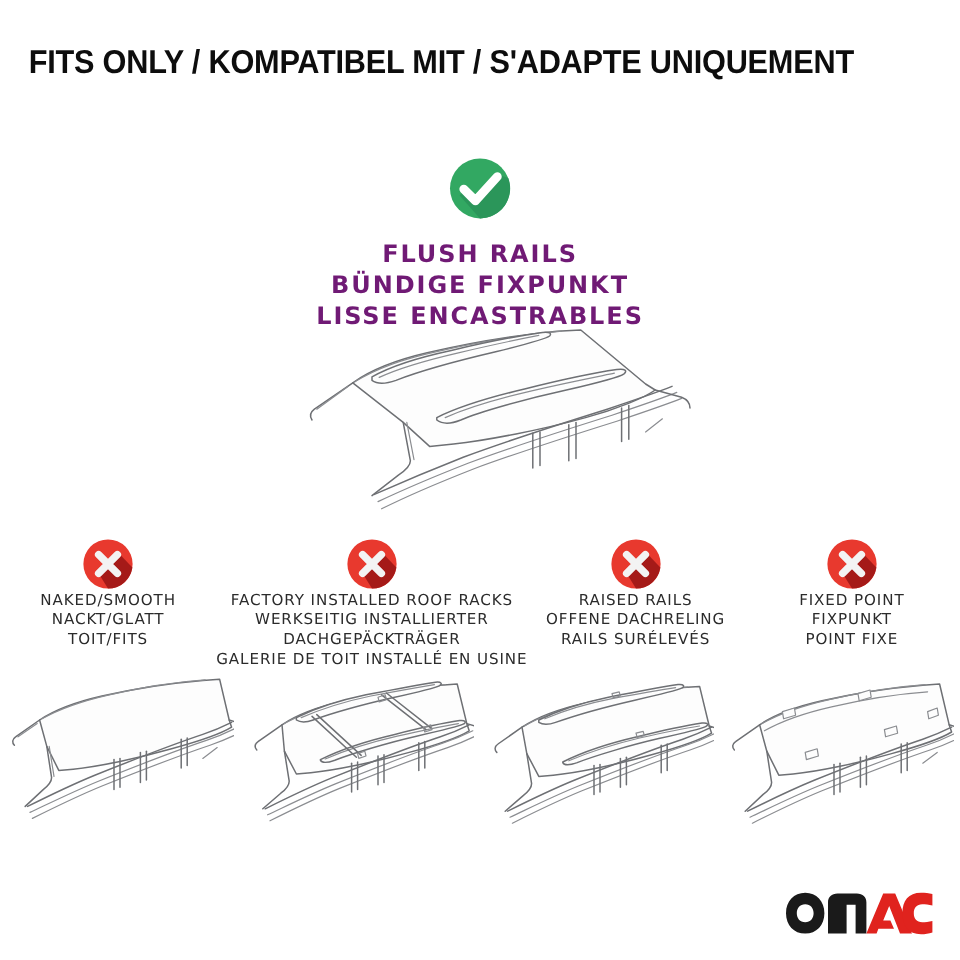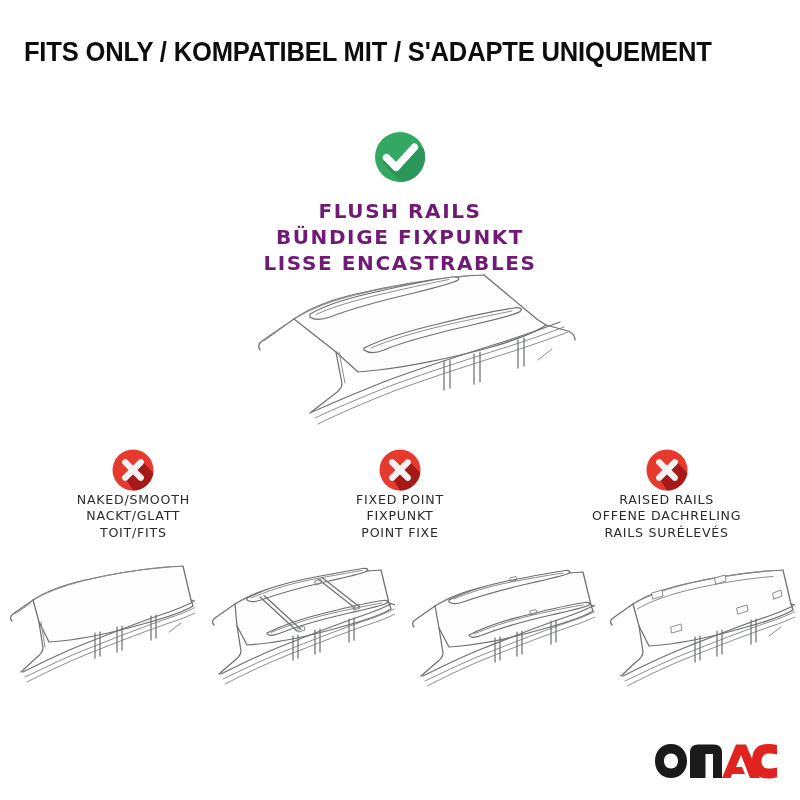--- a/index.html
+++ b/index.html
@@ -207,44 +207,57 @@
       <path d="M22 42.5A20.5 20.5 0 0 0 42.3 25 L31 13 L22 19 L13 28 Z" fill="#A51A18"></path>
       <path d="M14.2 14.2 L29.8 29.8 M29.8 14.2 L14.2 29.8" stroke="#F3F3F3" stroke-width="6.2" stroke-linecap="round"></path>
     </svg>
     <div class="col-labels">
       <span class="ln">NAKED/SMOOTH</span>
       <span class="ln">NACKT/GLATT</span>
       <span class="ln">TOIT/FITS</span>
     </div>
   </div>
 
-
   <div class="col">
     <svg class="badge-x" viewBox="0 0 44 44">
       <circle cx="22" cy="22" r="20.5" fill="#E8392E"></circle>
       <path d="M22 42.5A20.5 20.5 0 0 0 42.3 25 L31 13 L22 19 L13 28 Z" fill="#A51A18"></path>
       <path d="M14.2 14.2 L29.8 29.8 M29.8 14.2 L14.2 29.8" stroke="#F3F3F3" stroke-width="6.2" stroke-linecap="round"></path>
     </svg>
     <div class="col-labels">
-      <span class="ln">FIXED POINT</span>
-      <span class="ln">FIXPUNKT</span>
-      <span class="ln">POINT FIXE</span>
+      <span class="ln">FACTORY INSTALLED ROOF RACKS</span>
+      <span class="ln">WERKSEITIG INSTALLIERTER</span>
+      <span class="ln">DACHGEPÄCKTRÄGER</span>
+      <span class="ln">GALERIE DE TOIT INSTALLÉ EN USINE</span>
     </div>
   </div>
 
   <div class="col">
     <svg class="badge-x" viewBox="0 0 44 44">
       <circle cx="22" cy="22" r="20.5" fill="#E8392E"></circle>
       <path d="M22 42.5A20.5 20.5 0 0 0 42.3 25 L31 13 L22 19 L13 28 Z" fill="#A51A18"></path>
       <path d="M14.2 14.2 L29.8 29.8 M29.8 14.2 L14.2 29.8" stroke="#F3F3F3" stroke-width="6.2" stroke-linecap="round"></path>
     </svg>
     <div class="col-labels">
       <span class="ln">RAISED RAILS</span>
       <span class="ln">OFFENE DACHRELING</span>
       <span class="ln">RAILS SURÉLEVÉS</span>
+    </div>
+  </div>
+
+  <div class="col">
+    <svg class="badge-x" viewBox="0 0 44 44">
+      <circle cx="22" cy="22" r="20.5" fill="#E8392E"></circle>
+      <path d="M22 42.5A20.5 20.5 0 0 0 42.3 25 L31 13 L22 19 L13 28 Z" fill="#A51A18"></path>
+      <path d="M14.2 14.2 L29.8 29.8 M29.8 14.2 L14.2 29.8" stroke="#F3F3F3" stroke-width="6.2" stroke-linecap="round"></path>
+    </svg>
+    <div class="col-labels">
+      <span class="ln">FIXED POINT</span>
+      <span class="ln">FIXPUNKT</span>
+      <span class="ln">POINT FIXE</span>
     </div>
   </div>
 </div>
 
 <div class="art-row">
 
   <div class="art-cell">
     <svg width="190" height="140" viewBox="0 0 190 140">
       <path class="line-art line-fill" d="M28 44 C40 36 58 29 80 24 C106 18 140 13 164 11 L178 10 L186 44 L188 50
                C180 55 160 62 138 68 C110 76 76 83 56 85 L44 86 L34 66 Z"></path>

